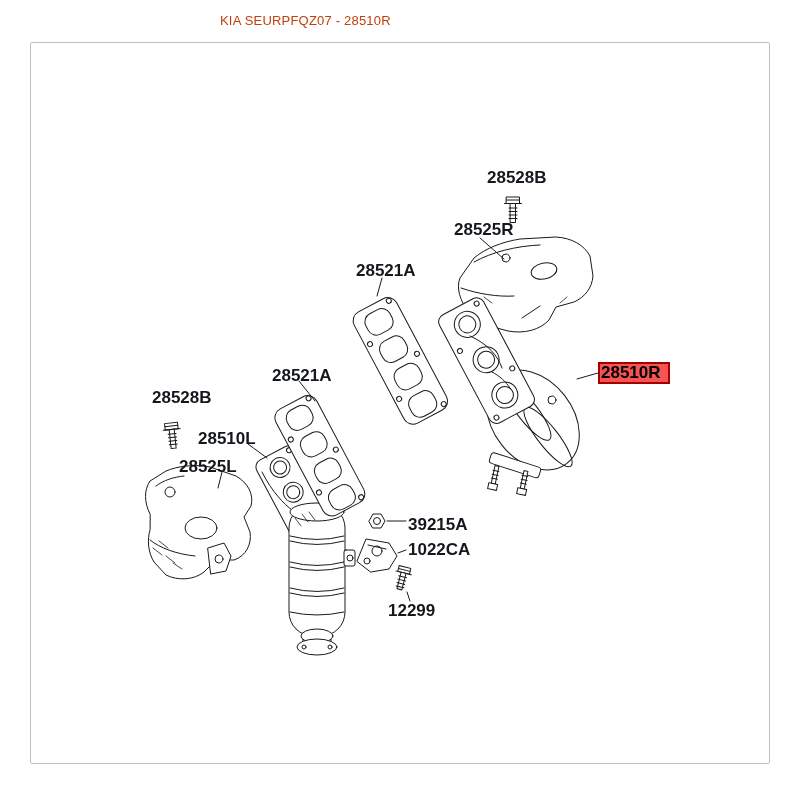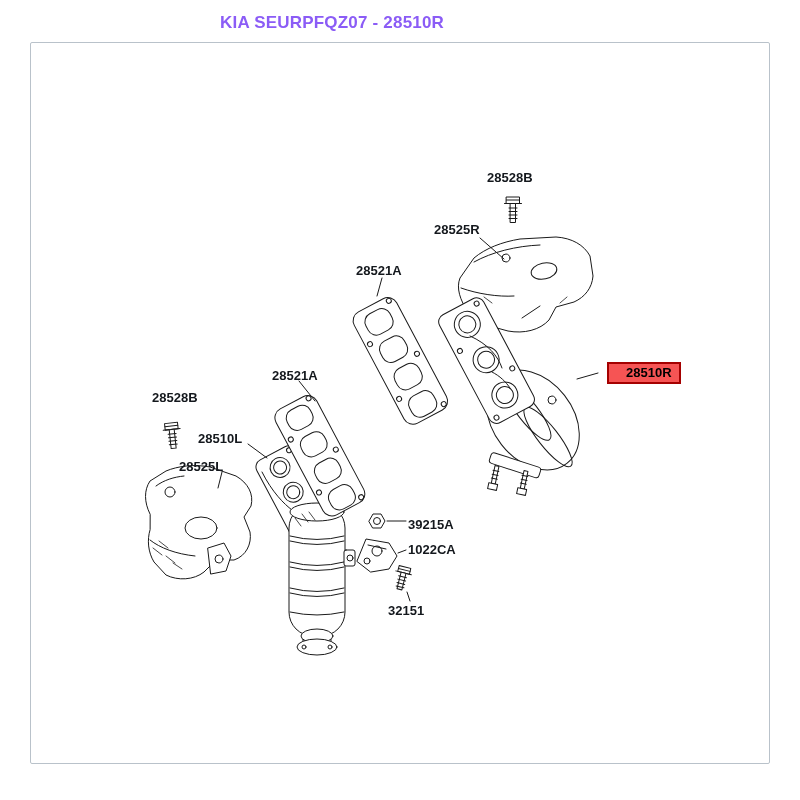--- a/index.html
+++ b/index.html
@@ -3,39 +3,39 @@
 <meta charset="utf-8">
 <style>
   * { margin:0; padding:0; box-sizing:border-box; }
   html,body {
     width:800px; height:800px; background:#ffffff;
     font-family:"Liberation Sans", sans-serif;
     position:relative; overflow:hidden;
   }
   .page-title {
     position:absolute; left:220px; top:13px;
-    font-size:17px; font-weight:bold; color:#8b5cf6;
+    font-size:13px; font-weight:normal; color:#c2410c;
     letter-spacing:0.2px;
   }
   .frame {
     position:absolute; left:30px; top:42px; width:740px; height:722px;
     border:1px solid var(--frame-border, #b9c2ca);
     background:#ffffff; border-radius:2px;
   }
   .art { position:absolute; left:0; top:0; }
   .art .ink { stroke: var(--line-color, #1a1a1a); }
   .part-label {
-    position:absolute; font-size:13px; font-weight:bold;
+    position:absolute; font-size:17px; font-weight:bold;
     color: var(--label-color, #14181d);
     white-space:nowrap; cursor:pointer; line-height:15px;
   }
   .part-label.highlight {
     background: var(--highlight-bg, #f65454);
     border: 2px solid var(--highlight-border, #a50000);
-    padding: 1px 7px 2px 17px; color:#000000;margin-left:9px;
+    padding: 1px 7px 2px 1px; color:#000000;
   }
 </style>
 </head>
 <body>
 
 <div class="page-title">KIA SEURPFQZ07 - 28510R</div>
 
 <div class="frame"></div>
 
 <svg class="art" width="800" height="800" viewBox="0 0 800 800">
@@ -200,22 +200,22 @@
       <path d="M248,444 L267,458"></path>
       <path d="M222,472 L218,488"></path>
       <path d="M406,521 L387,521"></path>
       <path d="M406,550 L398,553"></path>
       <path d="M410,601 L407,592"></path>
     </g>
   </g>
 </svg>
 
 <div class="part-label" style="left:487px;top:170px">28528B</div>
-<div class="part-label" style="left:434px;top:222px">28525R</div>
+<div class="part-label" style="left:454px;top:222px">28525R</div>
 <div class="part-label" style="left:356px;top:263px">28521A</div>
 <div class="part-label highlight" style="left:598px;top:362px">28510R</div>
 <div class="part-label" style="left:272px;top:368px">28521A</div>
 <div class="part-label" style="left:152px;top:390px">28528B</div>
 <div class="part-label" style="left:198px;top:431px">28510L</div>
 <div class="part-label" style="left:179px;top:459px">28525L</div>
 <div class="part-label" style="left:408px;top:542px">1022CA</div>
 <div class="part-label" style="left:408px;top:517px">39215A</div>
-<div class="part-label" style="left:388px;top:603px">32151</div>
+<div class="part-label" style="left:388px;top:603px">12299</div>
 
 </body></html>

